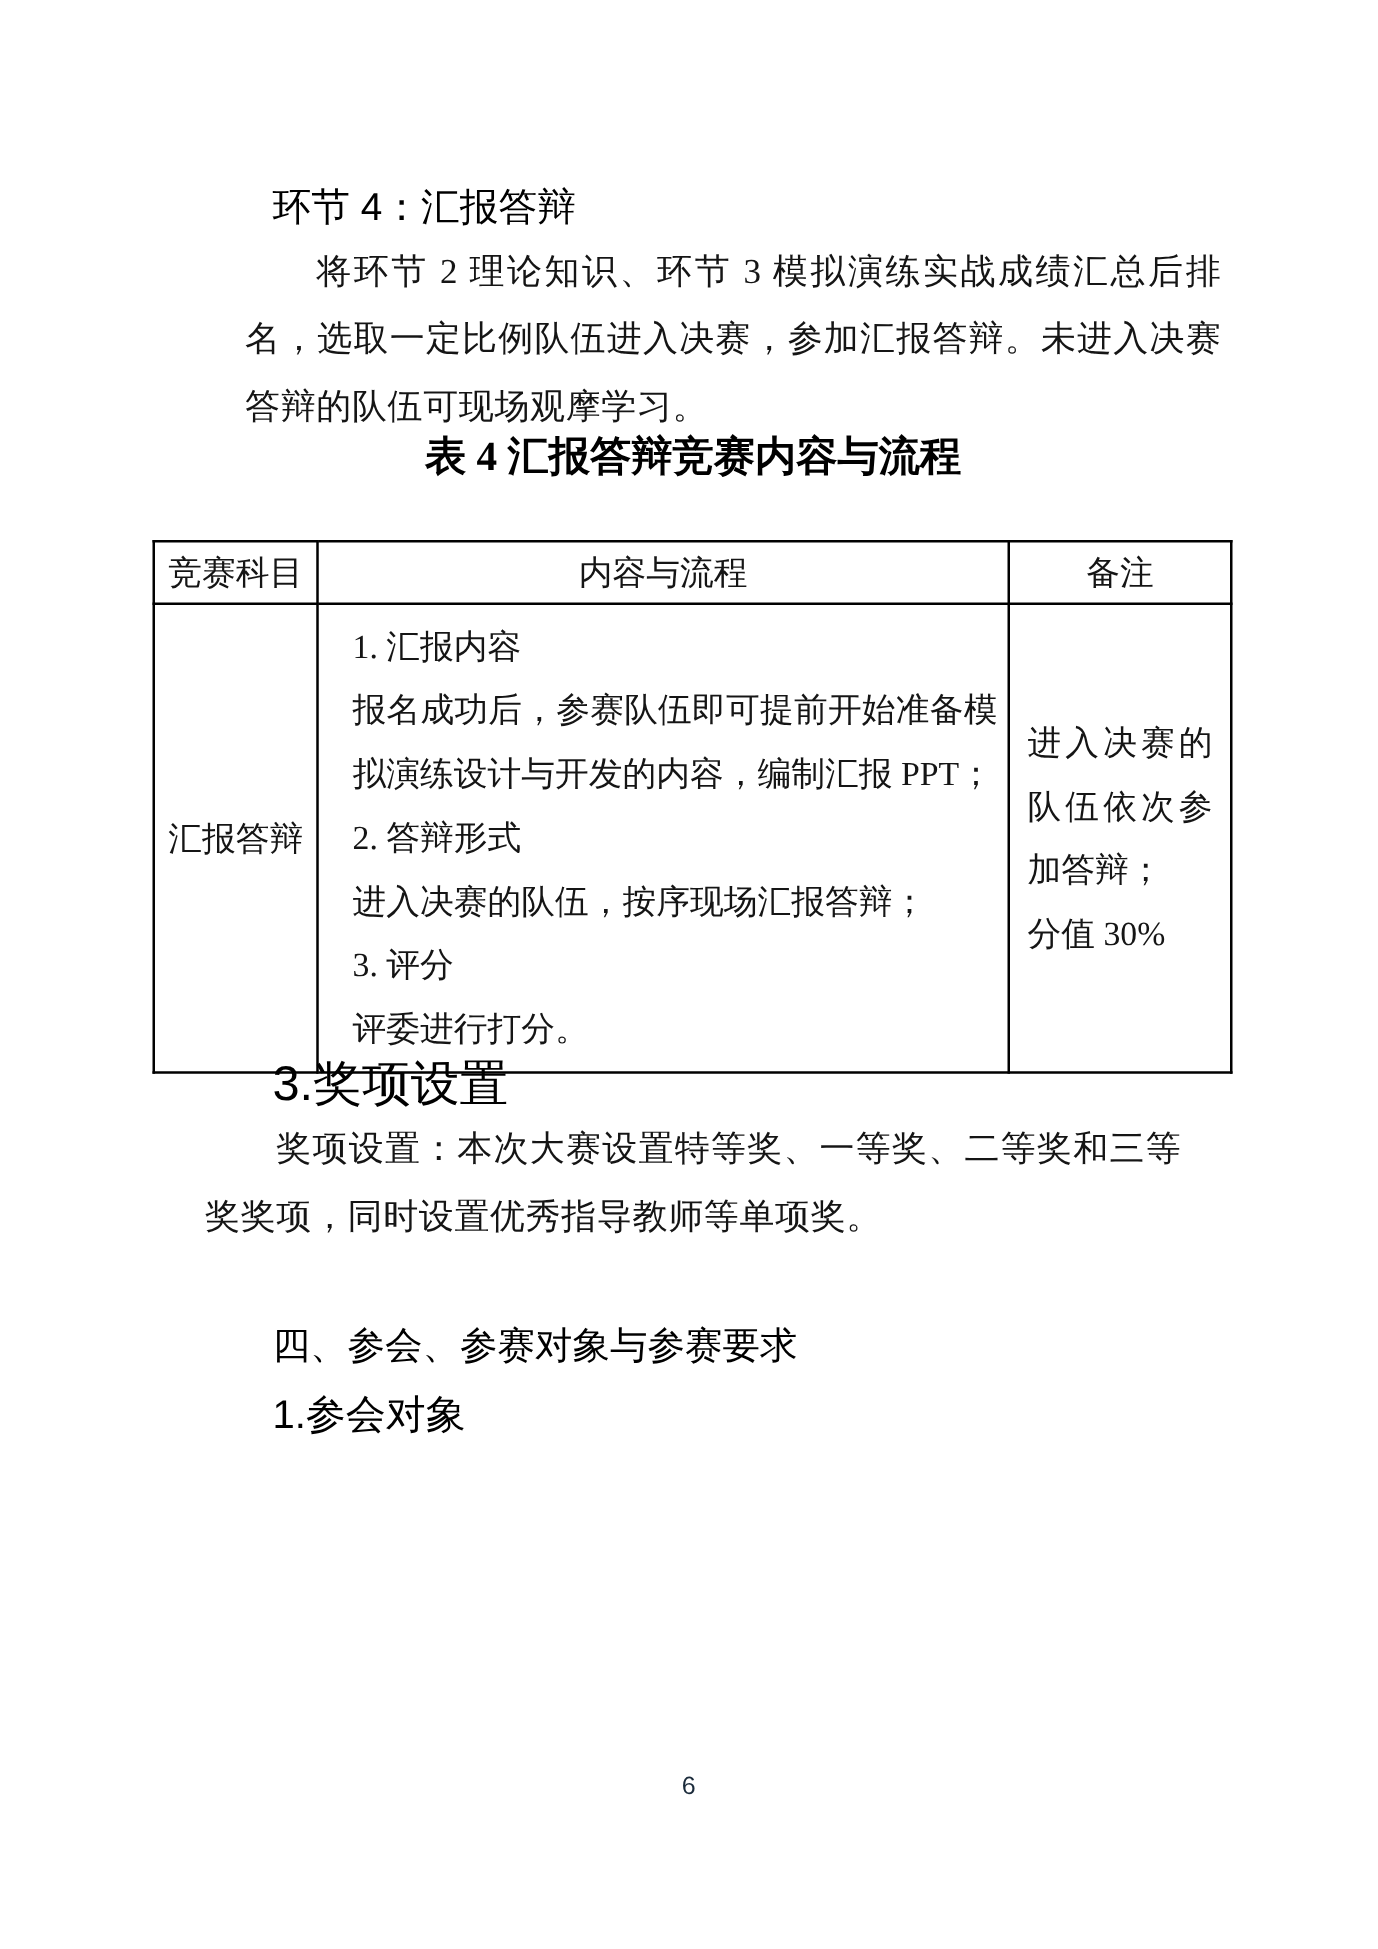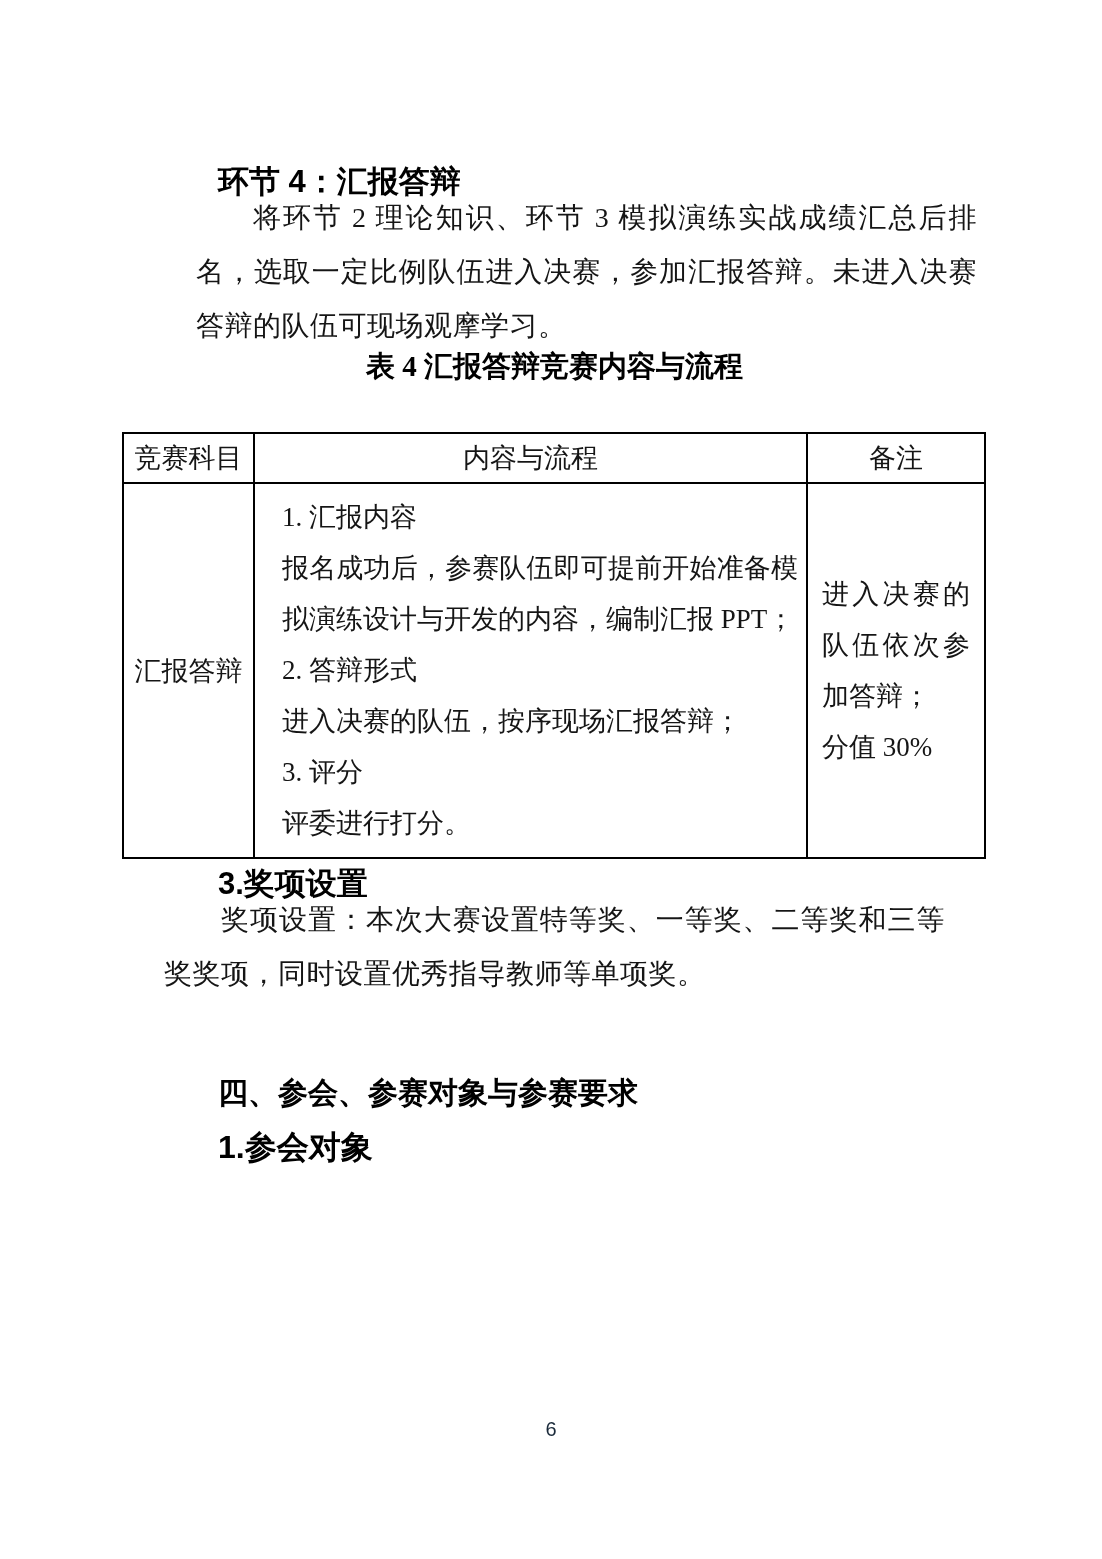--- a/index.html
+++ b/index.html
@@ -10,28 +10,27 @@
     height: 1559px;
     background: #ffffff;
     overflow: hidden;
     font-family: "Liberation Serif", "DejaVu Serif", serif;
     color: #111111;
   }
   .h-black {
     position: absolute;
     left: 218px;
     font-family: "Liberation Sans", "DejaVu Sans", sans-serif;
-    font-weight: bold;
+    font-weight: normal;
     color: #000000;
     line-height: 38px;
     white-space: nowrap;
-    margin-top: 16px;
   }
   #heading-stage4 { top: 147px; font-size: 31px; }
-  #heading-awards { top: 849px; font-size: 31px; }
+  #heading-awards { top: 849px; font-size: 39px; }
   #heading-section4 { top: 1058px; font-size: 30px; }
   #heading-attendees { top: 1112px; font-size: 32px; }
   .body-para {
     position: absolute;
     left: 164px;
     width: 781px;
     font-size: 28px;
     line-height: 54px;
     text-align: justify;
     text-indent: 57px;
@@ -40,21 +39,21 @@
   }
   #para-stage4 { top: 191px; margin-left: 32px; }
   #para-awards { top: 893px; }
   #para-attendees { top: 1161px; }
   .table-caption {
     position: absolute;
     top: 347px;
     left: 164px;
     width: 781px;
     text-align: center;
-    font-size: 29px;
+    font-size: 33px;
     font-weight: bold;
     color: #000000;
     line-height: 38px;
   }
   table.comp-table {
     position: absolute;
     top: 400px;
     left: 122px;
     width: 862px;
     border-collapse: collapse;

